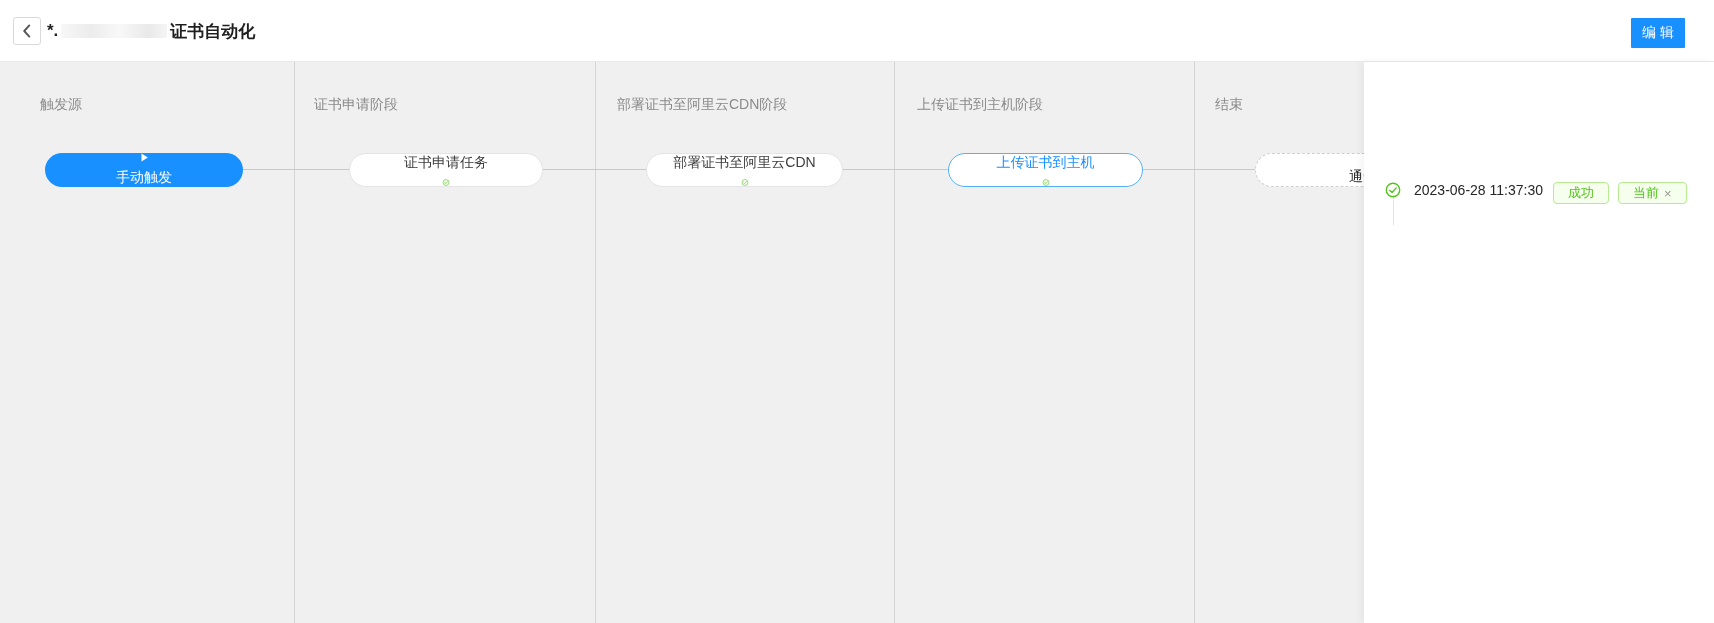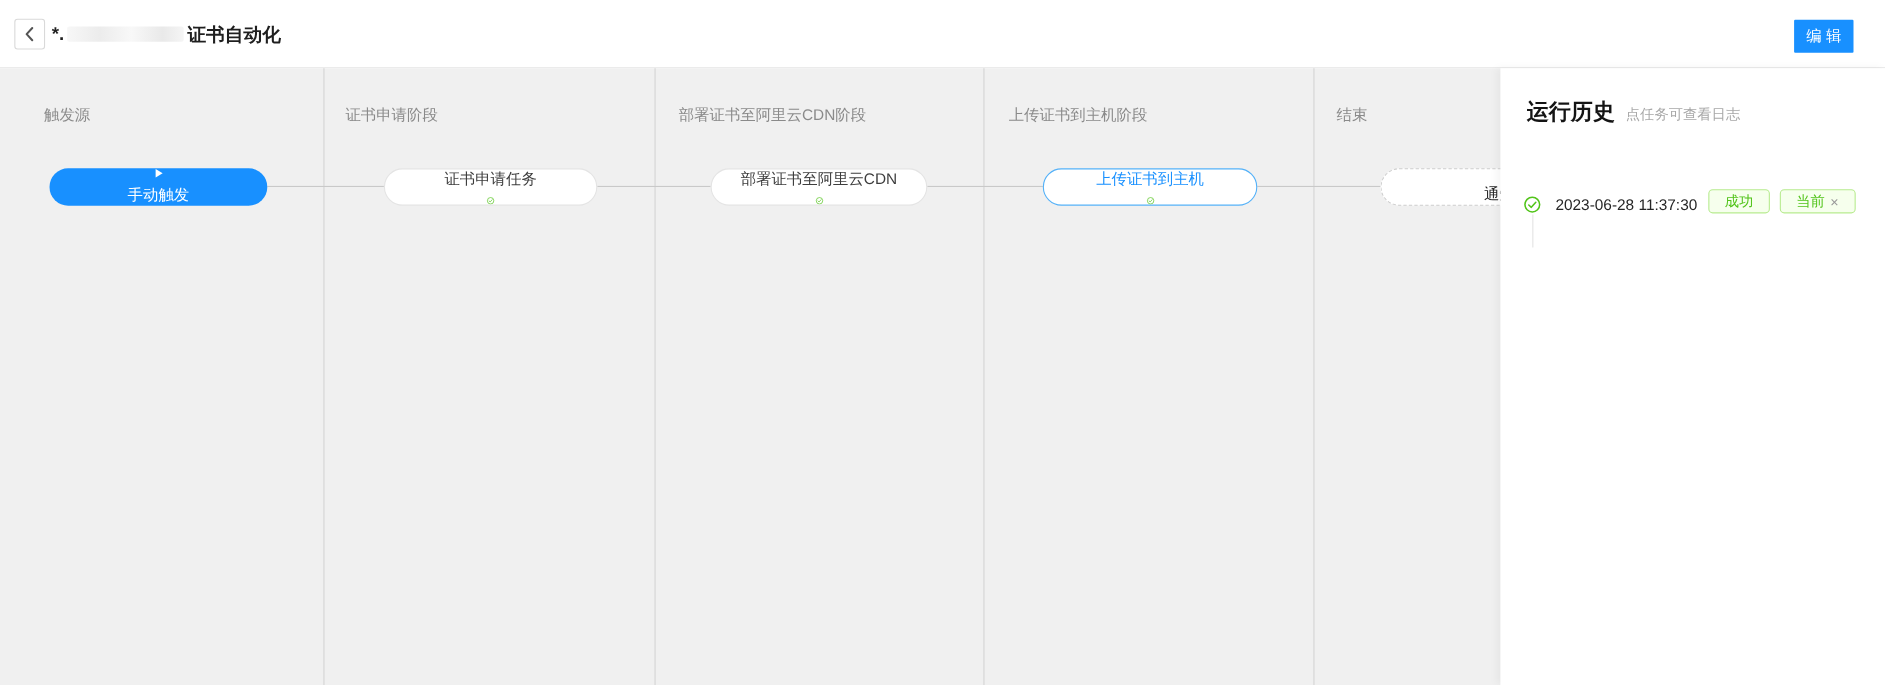--- a/index.html
+++ b/index.html
@@ -66,21 +66,21 @@
     position:absolute;left:1364px;top:62px;width:350px;height:561px;
     background:#fff;z-index:10;box-shadow:-3px 0 8px rgba(0,0,0,0.05);
   }
   .panel-head{
     position:absolute;left:24px;top:26px;display:flex;align-items:baseline;white-space:nowrap;
   }
   .panel-title{font-size:20px;font-weight:bold;color:#141414;}
   .panel-hint{font-size:13px;color:#a8a8a8;margin-left:10px;}
   .vline{position:absolute;left:29px;top:133px;width:1px;height:30px;background:#e3e3e3;}
   .run-row{
-    position:absolute;left:21px;height:24px;display:flex;align-items:flex-end;white-space:nowrap;
+    position:absolute;left:21px;height:24px;display:flex;align-items:flex-start;white-space:nowrap;margin-top:12px;
   }
   .run-time{font-size:14px;color:#262626;margin-left:13px;}
   .tag{
     display:inline-flex;align-items:center;height:22px;padding:0 14px;margin-left:10px;
     border-radius:4px;font-size:13px;box-sizing:border-box;border:1px solid transparent;
   }
   .tag + .tag{margin-left:9px;}
   .tag-green{color:#52c41a;background:#f6ffed;border-color:#b7eb8f;}
   .tag-red{color:#f5222d;background:#fff1f0;border-color:#ffa39e;}
   .tag-blue{color:#1890ff;background:#e6f7ff;border-color:#91d5ff;cursor:pointer;}
@@ -156,24 +156,20 @@
     <button class="node node-notify">
       <svg width="14" height="14" viewBox="0 0 14 14">
         <path d="M7 0.8 C4.6 0.8 3.1 2.7 3.1 5.2 L3.1 8.4 L1.7 10.3 L12.3 10.3 L10.9 8.4 L10.9 5.2 C10.9 2.7 9.4 0.8 7 0.8 Z" fill="#1a1a1a"></path>
         <path d="M5.6 11.2 A1.5 1.5 0 0 0 8.4 11.2 Z" fill="#1a1a1a"></path>
       </svg>
       <span>通知未设</span>
     </button>
   </div>
 
   <aside class="panel">
-    <div class="panel-head">
-      <span class="panel-title">运行历史</span>
-      <span class="panel-hint">点任务可查看日志</span>
-    </div>
 
     <div class="vline"></div>
 
     <div class="run-row" style="top:108px">
       <svg width="16" height="16" viewBox="0 0 16 16">
         <circle cx="8" cy="8" r="6.7" fill="none" stroke="#52c41a" stroke-width="1.4"></circle>
         <path d="M4.8 8.4 L7.1 10.5 L11.2 5.9" fill="none" stroke="#52c41a" stroke-width="1.4" stroke-linecap="round" stroke-linejoin="round"></path>
       </svg>
       <span class="run-time">2023-06-28 11:37:30</span>
       <span class="tag tag-green">成功</span>

